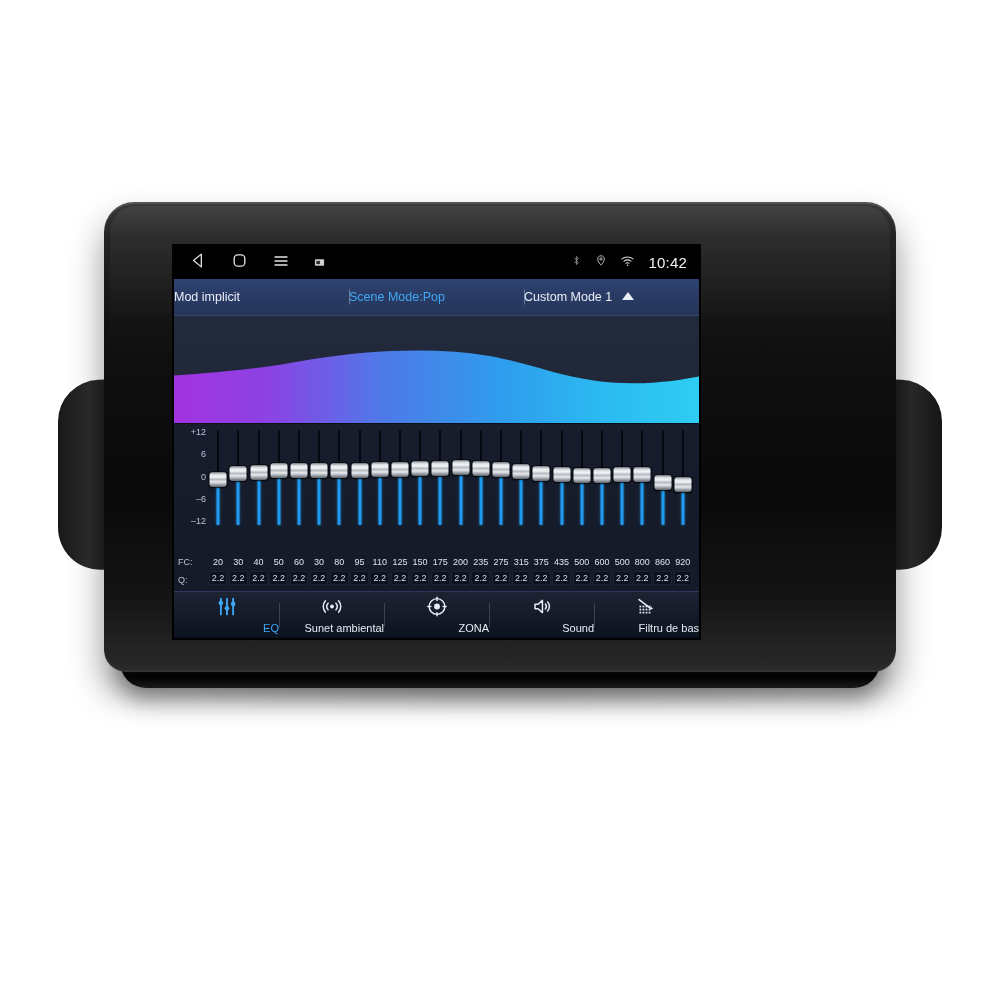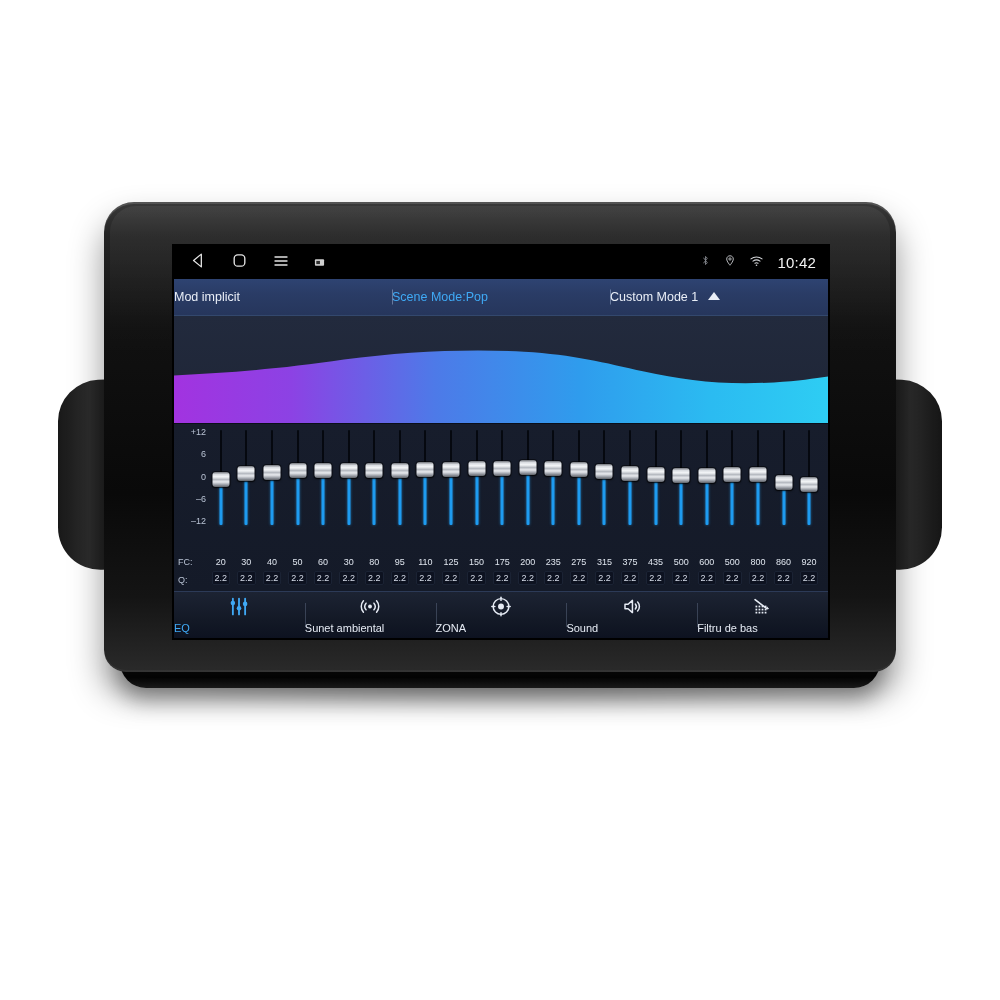--- a/index.html
+++ b/index.html
@@ -60,21 +60,21 @@
   }
   .bkey.k1 { left: 8px;  top: 2px; }
   .bkey.k2 { left: 8px;  top: 34px; }
   .bdots { position: absolute; left: 2px; top: 54px; display: flex; gap: 3px; }
   .bdot { width: 4px; height: 8px; background: #2a2a2a; border-radius: 1px; }
   .bline { position: absolute; left: 4px; top: 20px; width: 22px; height: 3px;
            background: #242424; border-radius: 2px; }
 
   
   .screen {
-    position: absolute; left: 174px; top: 246px; width: 654px; height: 392px;
+    position: absolute; left: 174px; top: 246px; width: 525px; height: 392px;
     background: #fde047; overflow: hidden;
     box-shadow: 0 0 0 2px #000, 0 0 14px rgba(0,0,0,0.7) inset;
   }
 
   
   .statusbar {
     height: 33px; background: #000; display: flex; align-items: center;
     padding: 0 12px 0 8px; position: relative;
   }
   .nav-icons { display: flex; align-items: center; gap: 24px; padding-left: 8px; }
@@ -172,21 +172,21 @@
   .axis-tag.q  { bottom: 6px; }
 
   
   .tabbar {
     position: absolute; left: 0; right: 0; bottom: 0; height: 47px;
     background: linear-gradient(180deg, #1c2333 0%, #141a27 55%, #0d1220 100%);
     border-top: 1px solid #2c3a57;
     display: flex; align-items: center;
   }
   .tab {
-    flex: 1; text-align: left; color: #e6ebf4; font-size: 11px;
+    flex: 1; text-align: right; color: #e6ebf4; font-size: 11px;
     position: relative; cursor: pointer; line-height: 1;
   }
   .tab + .tab::before {
     content: ""; position: absolute; left: 0; top: 50%; transform: translateY(-50%);
     width: 1px; height: 24px; background: rgba(150,170,200,0.28);
   }
   .tab .ti { display: block; height: 22px; margin-bottom: 5px; }
   .tab .ti svg { display: block; margin: 0 auto; }
   .tab.active { color: #3fa9f5; }
 </style>

